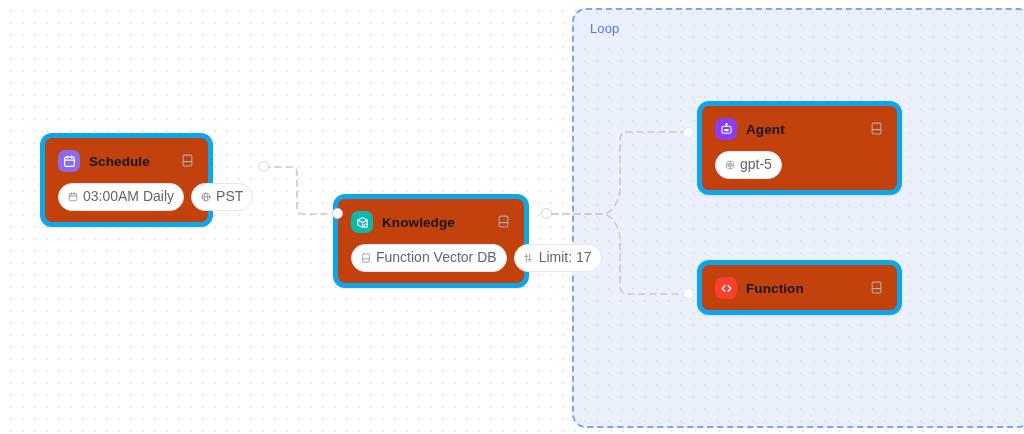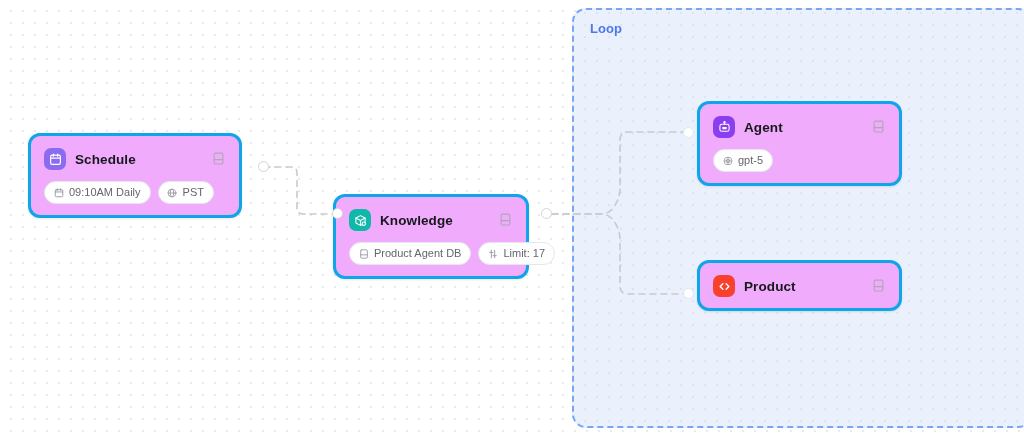--- a/index.html
+++ b/index.html
@@ -39,38 +39,38 @@
     z-index: 1;
     background-image: radial-gradient(circle, #dde3f2 1px, transparent 1.1px);
     background-size: 12px 12px;
     background-position: 5px 9px;
   }
   .loop-label {
     position: absolute;
     left: 16px;
     top: 11px;
     font-size: 13px;
-    font-weight: bold;
+    font-weight: normal;
     color: #4a7ae8;
     letter-spacing: 0.1px;
   }
 
   
   #edges {
     position: absolute;
     inset: 0;
     z-index: 2;
     pointer-events: none;
   }
 
   
   .node {
     position: absolute;
-    background: #f0abfc;
-    border: 3px solid #0ea5e9;
+    background: #c2410c;
+    border: 5px solid #0ea5e9;
     border-radius: 12px;
     box-shadow: 0 1px 3px rgba(16,24,40,0.06), 0 1px 2px rgba(16,24,40,0.04);
     z-index: 3;
     padding: 12px 13px 11px 13px;
   }
 
   .node-head {
     display: flex;
     align-items: center;
     gap: 9px;
@@ -115,40 +115,40 @@
     align-items: center;
   }
 
   .chip {
     display: inline-flex;
     align-items: center;
     gap: 5px;
     border: 1px solid #e6e7ea;
     border-radius: 999px;
     padding: 3px 9px 3px 8px;
-    font-size: 11px;
+    font-size: 14px;
     color: #64666d;
     background: #fff;
     white-space: nowrap;
     line-height: 1.4;
   }
   .chip .cicon {
     display: inline-flex;
     align-items: center;
     justify-content: center;
     width: 11px;
     height: 11px;
     flex: none;
     color: #9a9ca3;
   }
   .chip .cicon svg { display: block; }
   .chip-text { display: inline-block; }
 
   
-  #node-schedule  { left: 28px;  top: 133px; width: 214px; }
+  #node-schedule  { left: 40px;  top: 133px; width: 173px; }
   #node-knowledge { left: 333px; top: 194px; width: 196px; }
   #node-agent     { left: 697px; top: 101px; width: 205px; }
   #node-function  { left: 697px; top: 260px; width: 205px; }
 
   
   .port {
     position: absolute;
     width: 11px;
     height: 11px;
     border-radius: 50%;
@@ -202,21 +202,21 @@
     <div class="chips">
       <span class="chip">
         <span class="cicon">
           <svg width="10" height="10" viewBox="0 0 24 24" fill="none" stroke="currentColor" stroke-width="2.3" stroke-linecap="round" stroke-linejoin="round">
             <rect x="3" y="4" width="18" height="17" rx="2.5"></rect>
               <line x1="3" y1="9.5" x2="21" y2="9.5"></line>
             <line x1="8" y1="2" x2="8" y2="6"></line>
               <line x1="16" y1="2" x2="16" y2="6"></line>
           </svg>
         </span>
-        <span class="chip-text">09:10AM Daily</span>
+        <span class="chip-text">03:00AM Daily</span>
       </span>
       <span class="chip">
         <span class="cicon">
           <svg width="10" height="10" viewBox="0 0 24 24" fill="none" stroke="currentColor" stroke-width="2.2" stroke-linecap="round">
             <circle cx="12" cy="12" r="9.5"></circle>
               <ellipse cx="12" cy="12" rx="4.2" ry="9.5"></ellipse>
               <line x1="2.5" y1="12" x2="21.5" y2="12"></line>
           </svg>
         </span>
         <span class="chip-text">PST</span>
@@ -242,21 +242,21 @@
       </span>
     </div>
     <div class="chips">
       <span class="chip">
         <span class="cicon">
           <svg width="10" height="10" viewBox="0 0 20 24" fill="none" stroke="currentColor" stroke-width="2.2" stroke-linecap="round" stroke-linejoin="round">
             <rect x="2" y="2" width="16" height="20" rx="2"></rect>
               <line x1="2" y1="14" x2="18" y2="14"></line>
           </svg>
         </span>
-        <span class="chip-text">Product Agent DB</span>
+        <span class="chip-text">Function Vector DB</span>
       </span>
       <span class="chip">
         <span class="cicon">
           <svg width="10" height="10" viewBox="0 0 24 24" fill="none" stroke="currentColor" stroke-width="2.3" stroke-linecap="round">
             <line x1="8" y1="3" x2="8" y2="21"></line>
               <line x1="16" y1="3" x2="16" y2="21"></line>
             <line x1="4" y1="8" x2="12" y2="8"></line>
               <line x1="12" y1="16" x2="20" y2="16"></line>
           </svg>
         </span>
@@ -299,21 +299,21 @@
   </div>
 
   <div class="node" id="node-function">
     <div class="node-head">
       <span class="node-icon" style="background:#f8402c">
         <svg width="13" height="13" viewBox="0 0 24 24" fill="none" stroke="#ffffff" stroke-width="2.6" stroke-linecap="round" stroke-linejoin="round">
           <polyline points="9,7 4,12 9,17"></polyline>
             <polyline points="15,7 20,12 15,17"></polyline>
         </svg>
       </span>
-      <span class="node-title">Product</span>
+      <span class="node-title">Function</span>
       <span class="node-menu">
         <svg width="11" height="13" viewBox="0 0 20 24" fill="none" stroke="#a9abb1" stroke-width="2" stroke-linecap="round" stroke-linejoin="round">
           <rect x="2" y="2" width="16" height="20" rx="2"></rect>
             <line x1="2" y1="14" x2="18" y2="14"></line>
         </svg>
       </span>
     </div>
   </div>
 
 </div>

